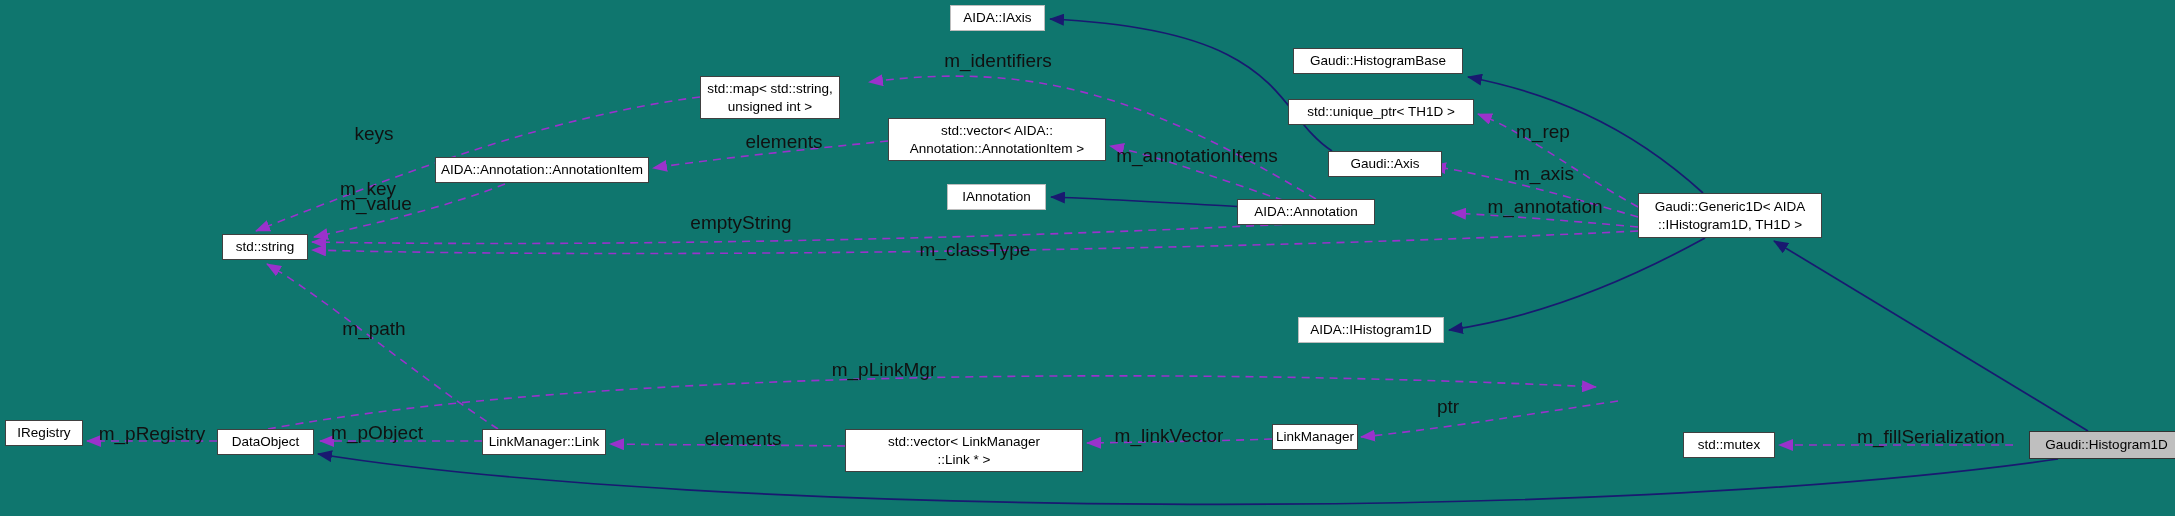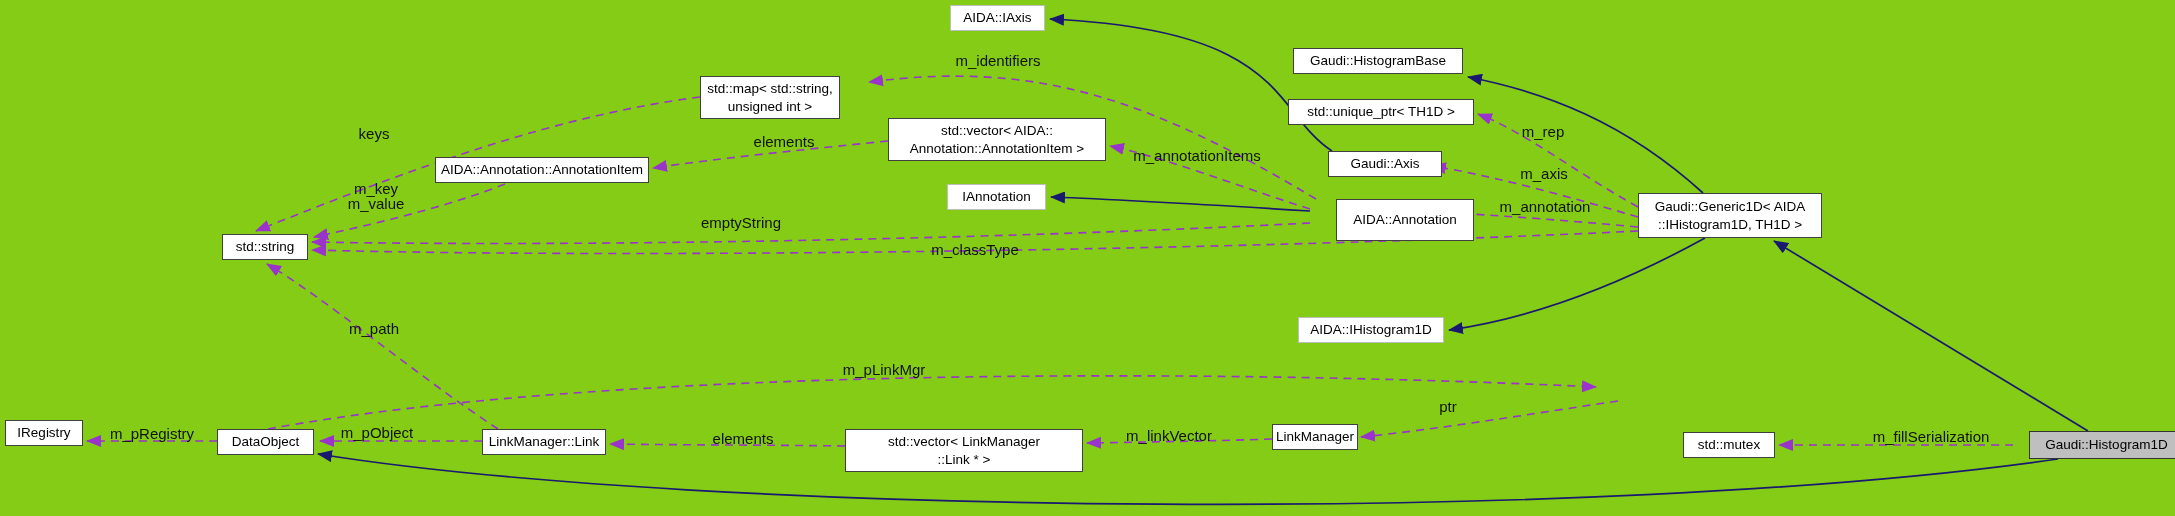--- a/index.html
+++ b/index.html
@@ -1,31 +1,31 @@
 <!DOCTYPE html>
 <html><head>
 <meta charset="utf-8">
 <style>
   html,body{margin:0;padding:0;background:#ffffff;}
   #canvas{
-    position:relative;width:2175px;height:516px;background:#84cc16;overflow:hidden;
+    position:relative;width:2175px;height:516px;background:#0f766e;overflow:hidden;
     font-family:"Liberation Sans",sans-serif;
   }
   #edges{position:absolute;left:0;top:0;width:2175px;height:516px;}
   .node{
     position:absolute;box-sizing:border-box;background:#ffffff;
     border:1.5px solid #404040;color:#000;
     display:flex;align-items:center;justify-content:center;text-align:center;
     font-size:13.5px;line-height:18px;white-space:pre-line;padding:1px 4px;
   }
   .node.external{border-color:#bdbdbd;}
   .node.current{background:#bfbfbf;border-color:#333;margin-left:16px;}
   .elabel{
     position:absolute;transform:translate(-50%,-50%);
-    font-size:15px;line-height:15px;color:#111;text-align:center;white-space:pre-line;
+    font-size:19px;line-height:15px;color:#111;white-space:pre-line;
   }
 </style>
 </head>
 <body>
 
 <div id="canvas">
 
   <svg id="edges" viewBox="0 0 2175 516" xmlns="http://www.w3.org/2000/svg">
     <defs>
       <marker id="arrow-p" markerUnits="userSpaceOnUse" markerWidth="16" markerHeight="12" refX="14" refY="6" orient="auto">
@@ -64,21 +64,21 @@
       <path d="M 1705,238 C 1625,282 1540,317 1449,330" marker-end="url(#arrow-b)"></path>
       <path d="M 2088,431 L 1774,241" marker-end="url(#arrow-b)"></path>
       <path d="M 2058,459 C 1600,525 700,515 318,454" marker-end="url(#arrow-b)"></path>
     </g>
   </svg>
 
   <div class="node external" style="left:950px;top:5px;width:95px;height:26px">AIDA::IAxis</div>
   <div class="node" style="left:1293px;top:48px;width:170px;height:26px">Gaudi::HistogramBase</div>
   <div class="node" style="left:1288px;top:99px;width:186px;height:26px">std::unique_ptr&lt; TH1D &gt;</div>
   <div class="node" style="left:1328px;top:151px;width:114px;height:26px">Gaudi::Axis</div>
-  <div class="node" style="left:1336px;top:199px;width:138px;height:42px">AIDA::Annotation</div>
+  <div class="node" style="left:1237px;top:199px;width:138px;height:26px">AIDA::Annotation</div>
   <div class="node" style="left:1638px;top:193px;width:184px;height:45px">Gaudi::Generic1D&lt; AIDA
 ::IHistogram1D, TH1D &gt;</div>
   <div class="node" style="left:700px;top:76px;width:140px;height:43px">std::map&lt; std::string,
 unsigned int &gt;</div>
   <div class="node" style="left:888px;top:118px;width:218px;height:43px">std::vector&lt; AIDA::
 Annotation::AnnotationItem &gt;</div>
   <div class="node" style="left:435px;top:157px;width:214px;height:26px">AIDA::Annotation::AnnotationItem</div>
   <div class="node external" style="left:947px;top:184px;width:99px;height:26px">IAnnotation</div>
   <div class="node" style="left:222px;top:234px;width:86px;height:26px">std::string</div>
   <div class="node external" style="left:1298px;top:317px;width:146px;height:26px">AIDA::IHistogram1D</div>

